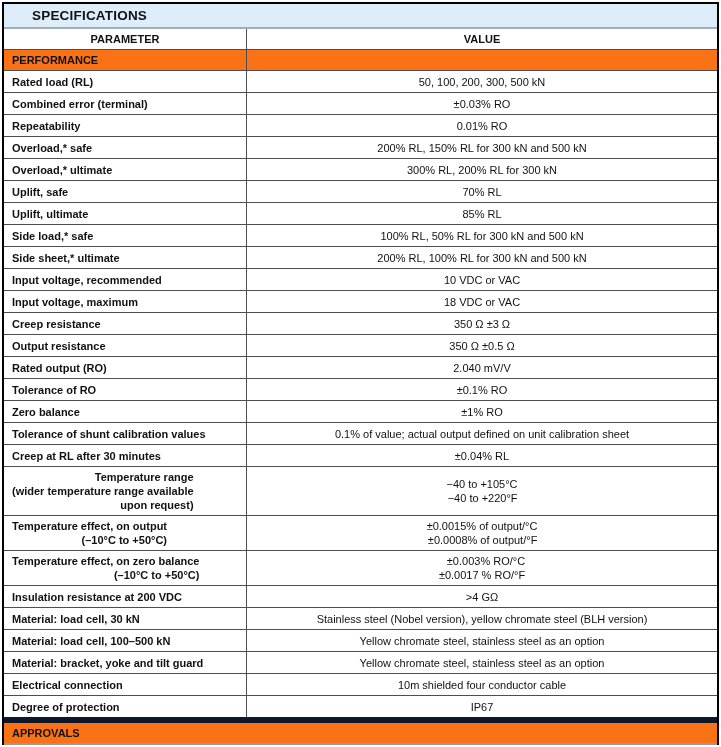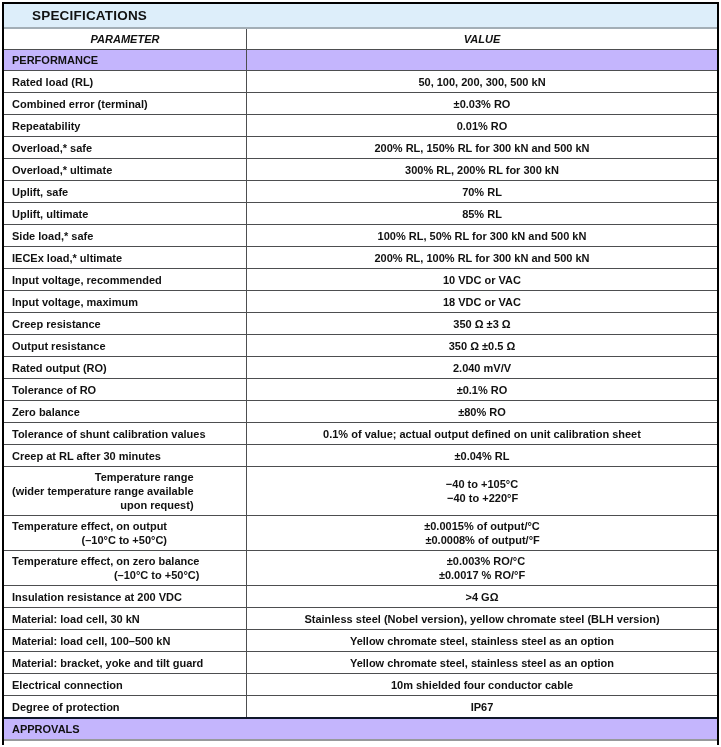--- a/index.html
+++ b/index.html
@@ -44,53 +44,51 @@
     background: #ffffff;
   }
   .cell {
     padding: 3px 8px;
     font-size: 11px;
     line-height: 14px;
     color: #111;
     display: flex;
     align-items: center;
     white-space: pre-line;
-    font-weight: bold;
   }
   .param-cell {
     flex: 0 0 243px;
     border-right: 1px solid #4d4e50;
     font-weight: bold;
     justify-content: flex-start;
     text-align: left;
   }
   .value-cell {
     flex: 1 1 auto;
     justify-content: center;
     text-align: center;
   }
   .header-row .cell {
     font-weight: bold;
     justify-content: center;
     text-align: center;
     min-height: 19px;
-    font-style: italic;
   }
   .section-row {
-    background: #c4b5fd;
+    background: #f97316;
   }
   .section-row .cell {
     font-weight: bold;
     min-height: 20px;
   }
   .data-row .cell { min-height: 21px; text-align: right; }
   #rows-container { display: contents; }
   #rows-container .data-row:last-child { border-bottom: none; }
   .section-approvals {
-    border-top: 2px solid #0f172a;
+    border-top: 6px solid #0f172a;
     border-bottom: 2px solid #97999c;
   }
   .section-approvals .cell {
     flex: 1 1 auto;
     border-right: none;
     justify-content: flex-start;
     text-align: left;
   }
   .footer-row {
     border-bottom: none;
@@ -158,21 +156,21 @@
     <div class="cell param-cell">Uplift, ultimate</div>
     <div class="cell value-cell">85% RL</div>
   </div>
 
   <div class="row data-row">
     <div class="cell param-cell">Side load,* safe</div>
     <div class="cell value-cell">100% RL, 50% RL for 300 kN and 500 kN</div>
   </div>
 
   <div class="row data-row">
-    <div class="cell param-cell">IECEx load,* ultimate</div>
+    <div class="cell param-cell">Side sheet,* ultimate</div>
     <div class="cell value-cell">200% RL, 100% RL for 300 kN and 500 kN</div>
   </div>
 
   <div class="row data-row">
     <div class="cell param-cell">Input voltage, recommended</div>
     <div class="cell value-cell">10 VDC or VAC</div>
   </div>
 
   <div class="row data-row">
     <div class="cell param-cell">Input voltage, maximum</div>
@@ -194,21 +192,21 @@
     <div class="cell value-cell">2.040 mV/V</div>
   </div>
 
   <div class="row data-row">
     <div class="cell param-cell">Tolerance of RO</div>
     <div class="cell value-cell">±0.1% RO</div>
   </div>
 
   <div class="row data-row">
     <div class="cell param-cell">Zero balance</div>
-    <div class="cell value-cell">±80% RO</div>
+    <div class="cell value-cell">±1% RO</div>
   </div>
 
   <div class="row data-row">
     <div class="cell param-cell">Tolerance of shunt calibration values</div>
     <div class="cell value-cell">0.1% of value; actual output defined on unit calibration sheet</div>
   </div>
 
   <div class="row data-row">
     <div class="cell param-cell">Creep at RL after 30 minutes</div>
     <div class="cell value-cell">±0.04% RL</div>

